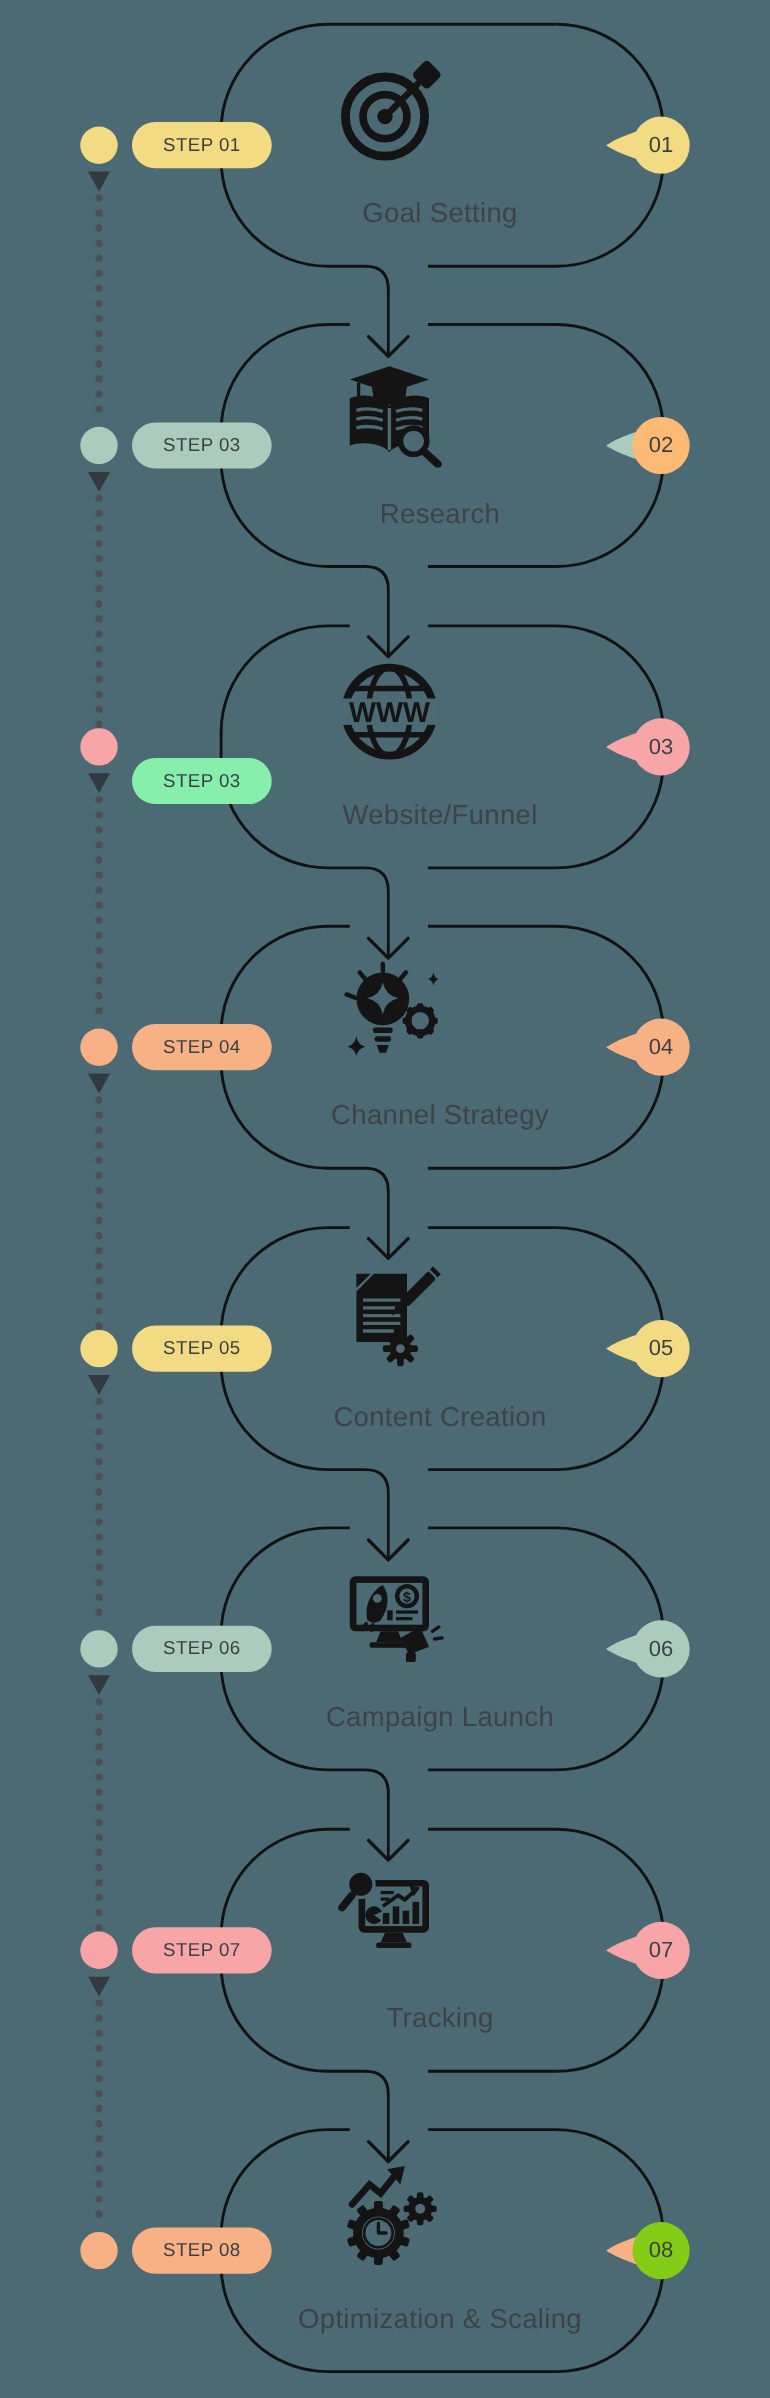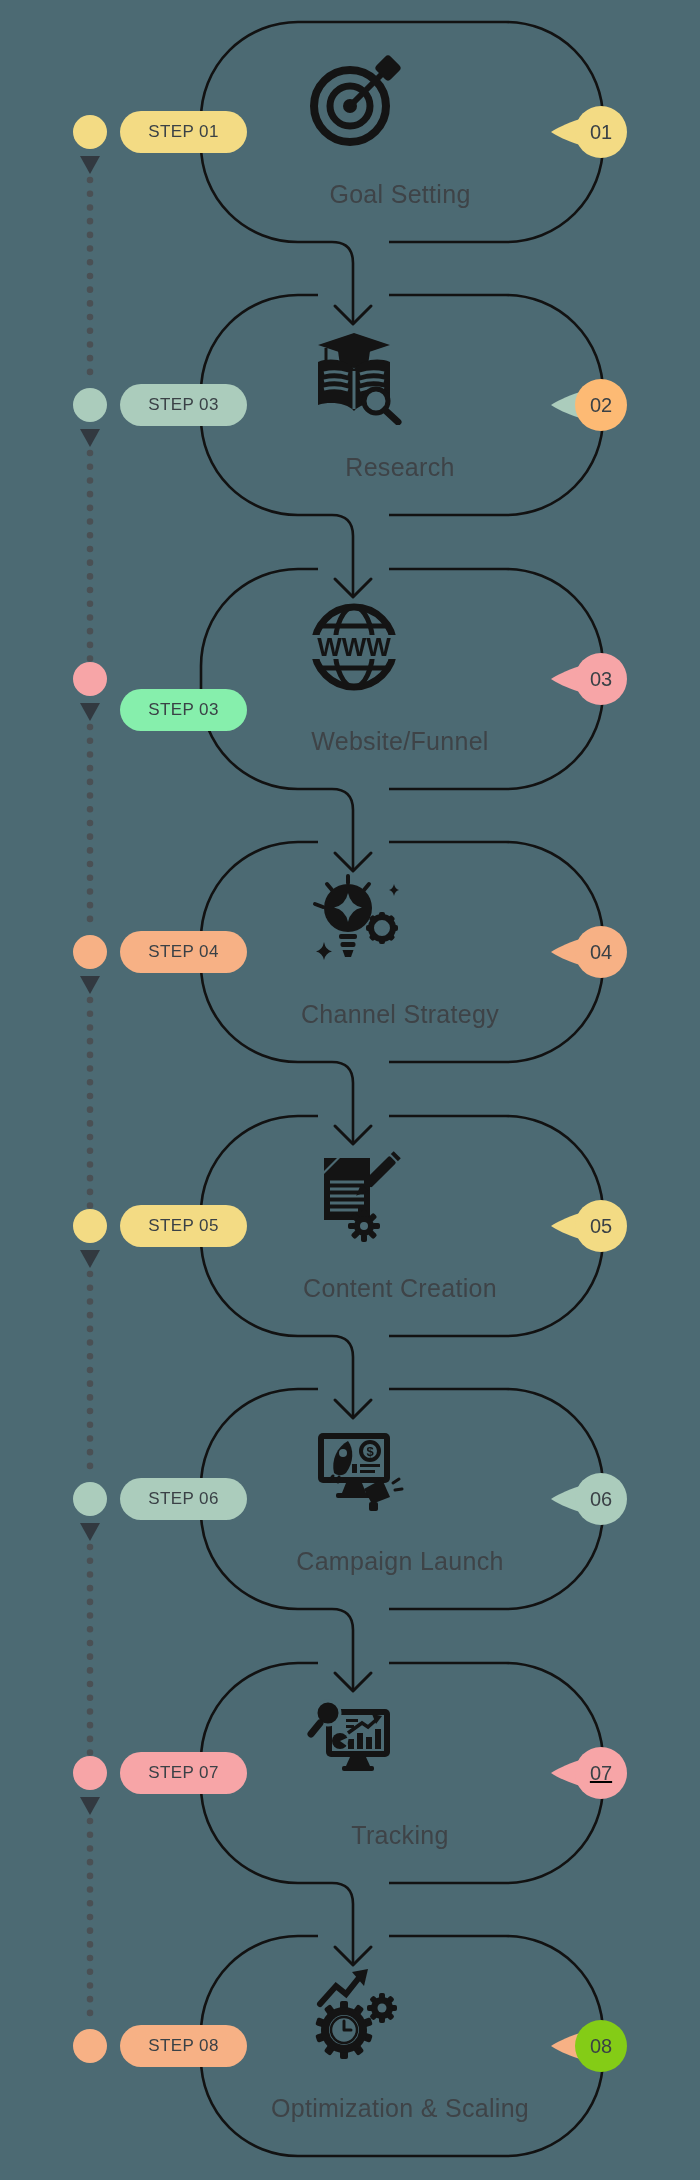--- a/index.html
+++ b/index.html
@@ -311,21 +311,21 @@
         <path d="M44 64 h16 l4 9 h-24 Z" fill="#141414"></path>
         <rect x="36" y="73" width="32" height="5" rx="2" fill="#141414"></rect>
         <circle cx="22" cy="20" r="12" fill="#141414" stroke="#4c6a73" stroke-width="3"></circle>
         <line x1="14" y1="30" x2="5" y2="41" stroke="#141414" stroke-width="7" stroke-linecap="round"></line>
       </svg>
     </div>
     <div class="title">Tracking</div>
     <svg class="tail" width="30" height="32" viewBox="0 0 30 32">
       <path d="M30 3 C15 8 7 12 1 16 C7 20 15 24 30 29 Z" fill="#f7a5a7"></path>
     </svg>
-    <div class="badge" style="background-color: rgb(247, 165, 167); text-decoration: underline;">
+    <div class="badge" style="background-color: rgb(247, 165, 167);">
       <span>07</span>
     </div>
   </div>
 
   <div class="step" style="--cy:2046px">
     <div class="dot" style="background-color: rgb(247, 177, 133);"></div>
     <div class="pill" style="background-color: rgb(247, 177, 133);">
       <span>STEP 08</span>
     </div>
     <div class="icon">

